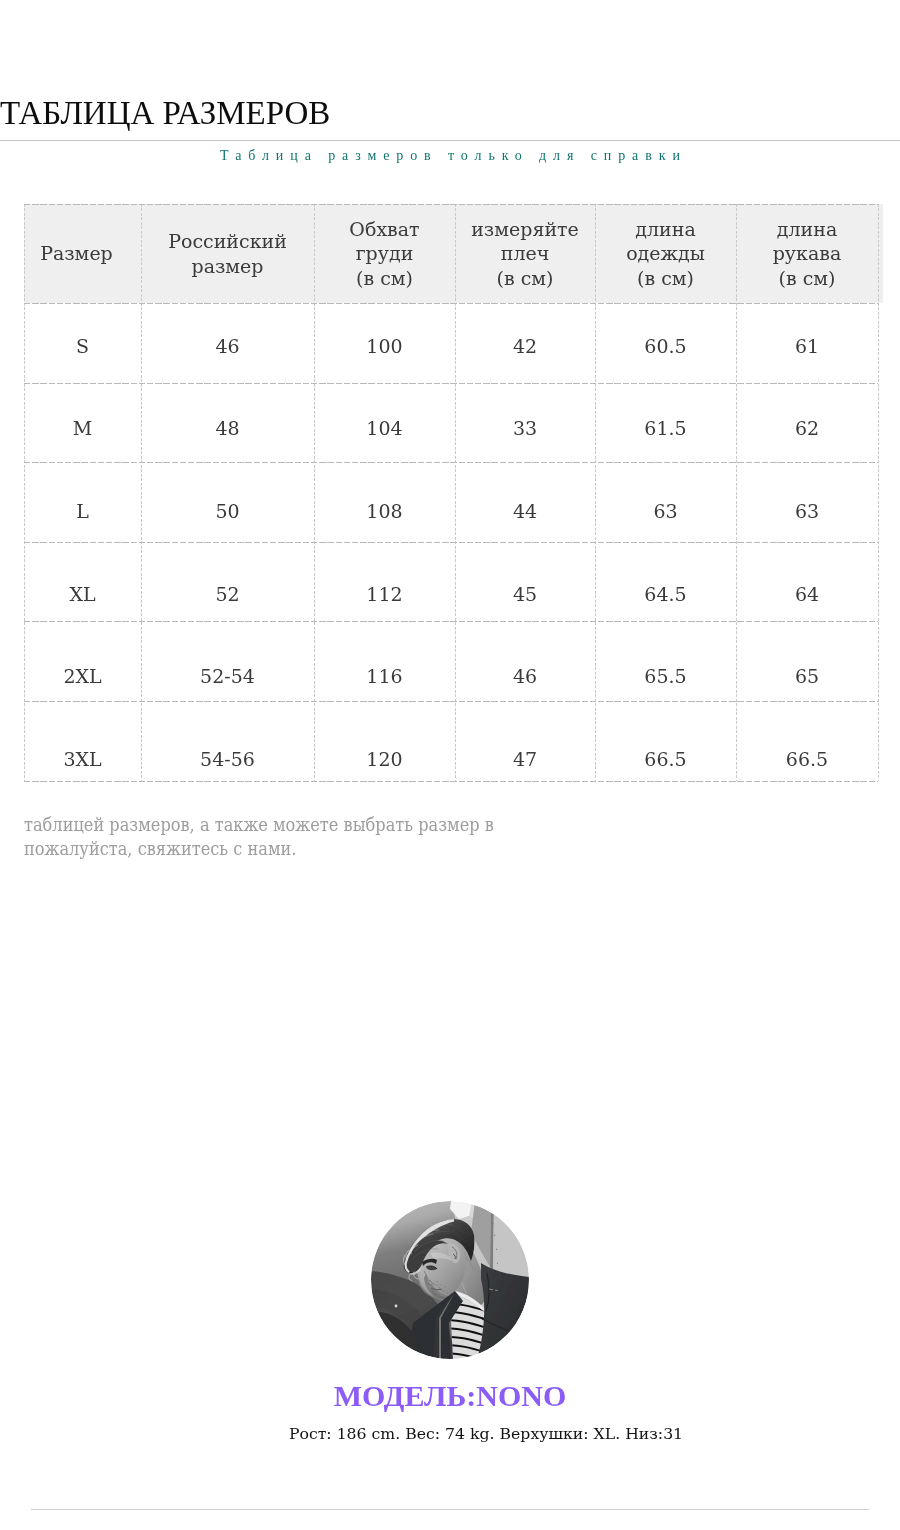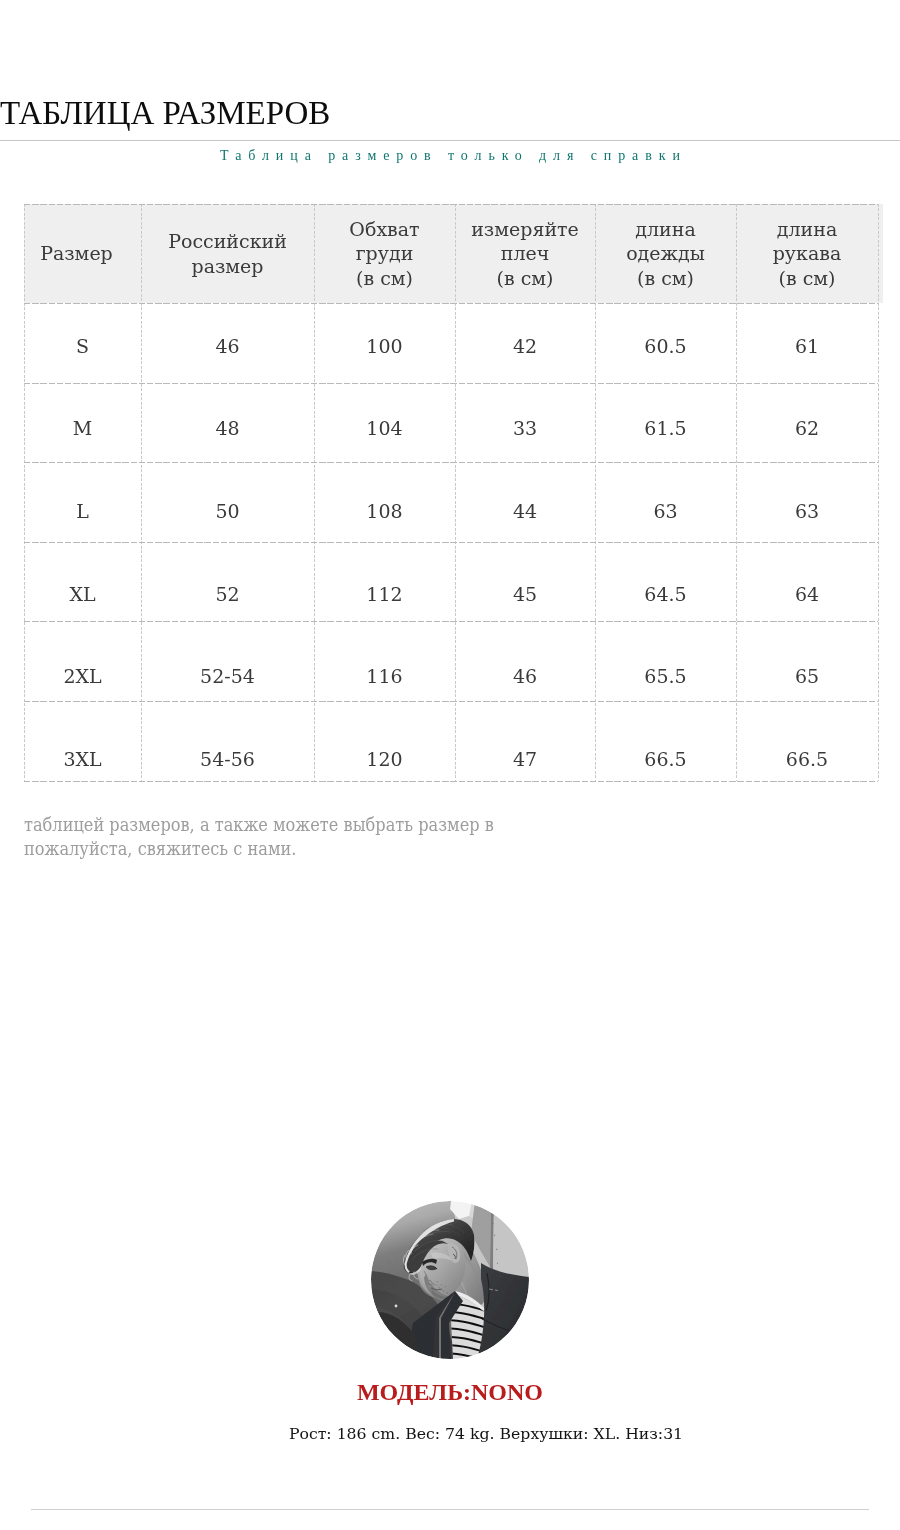--- a/index.html
+++ b/index.html
@@ -15,21 +15,21 @@
   table.size thead th{background:#efeff0;height:99px;line-height:24.5px;}
   .headbg{position:absolute;top:0;left:0;width:859px;height:99px;background:#efeff0;}
   table.size tbody td{height:79.6px;padding-top:3px;padding-bottom:0;}
   .grid{position:absolute;top:0;left:0;width:854px;height:577px;pointer-events:none;}
   .grid .h{position:absolute;left:0;width:854px;height:1px;
     background-image:repeating-linear-gradient(to right,#b9b9b9 0 6.4px,rgba(0,0,0,0) 6.4px 8.2px);}
   .grid .v{position:absolute;top:0;height:577px;width:1px;
     background-image:repeating-linear-gradient(to bottom,#c9c9c9 0 2.9px,rgba(0,0,0,0) 2.9px 4.5px);}
   .help{position:absolute;top:813px;left:24px;font-size:18px;color:#9d9d9d;line-height:23.7px;font-family:"DejaVu Serif Condensed","DejaVu Serif",serif;}
   .model{position:absolute;left:371px;top:1201px;width:158px;height:158px;border-radius:50%;overflow:hidden;}
-  .model-name{position:absolute;top:1379px;left:0;width:900px;text-align:center;font-size:24px;font-weight:bold;color:#b91c1c;}
+  .model-name{position:absolute;top:1379px;left:0;width:900px;text-align:center;font-size:30px;font-weight:bold;color:#8b5cf6;}
   .model-spec{position:absolute;top:1424px;left:0;width:900px;text-align:center;font-size:15.7px;color:#131313;font-family:"DejaVu Serif",serif;padding-left:36px;}
   .hr-bot{position:absolute;top:1509px;left:31px;width:838px;height:1px;background:#d0d0d0;}
 </style>
 </head>
 <body>
 
 <div class="page">
   <div class="title">ТАБЛИЦА РАЗМЕРОВ</div>
   <div class="hr-top"></div>
   <div class="subtitle">Таблица размеров только для справки</div>

